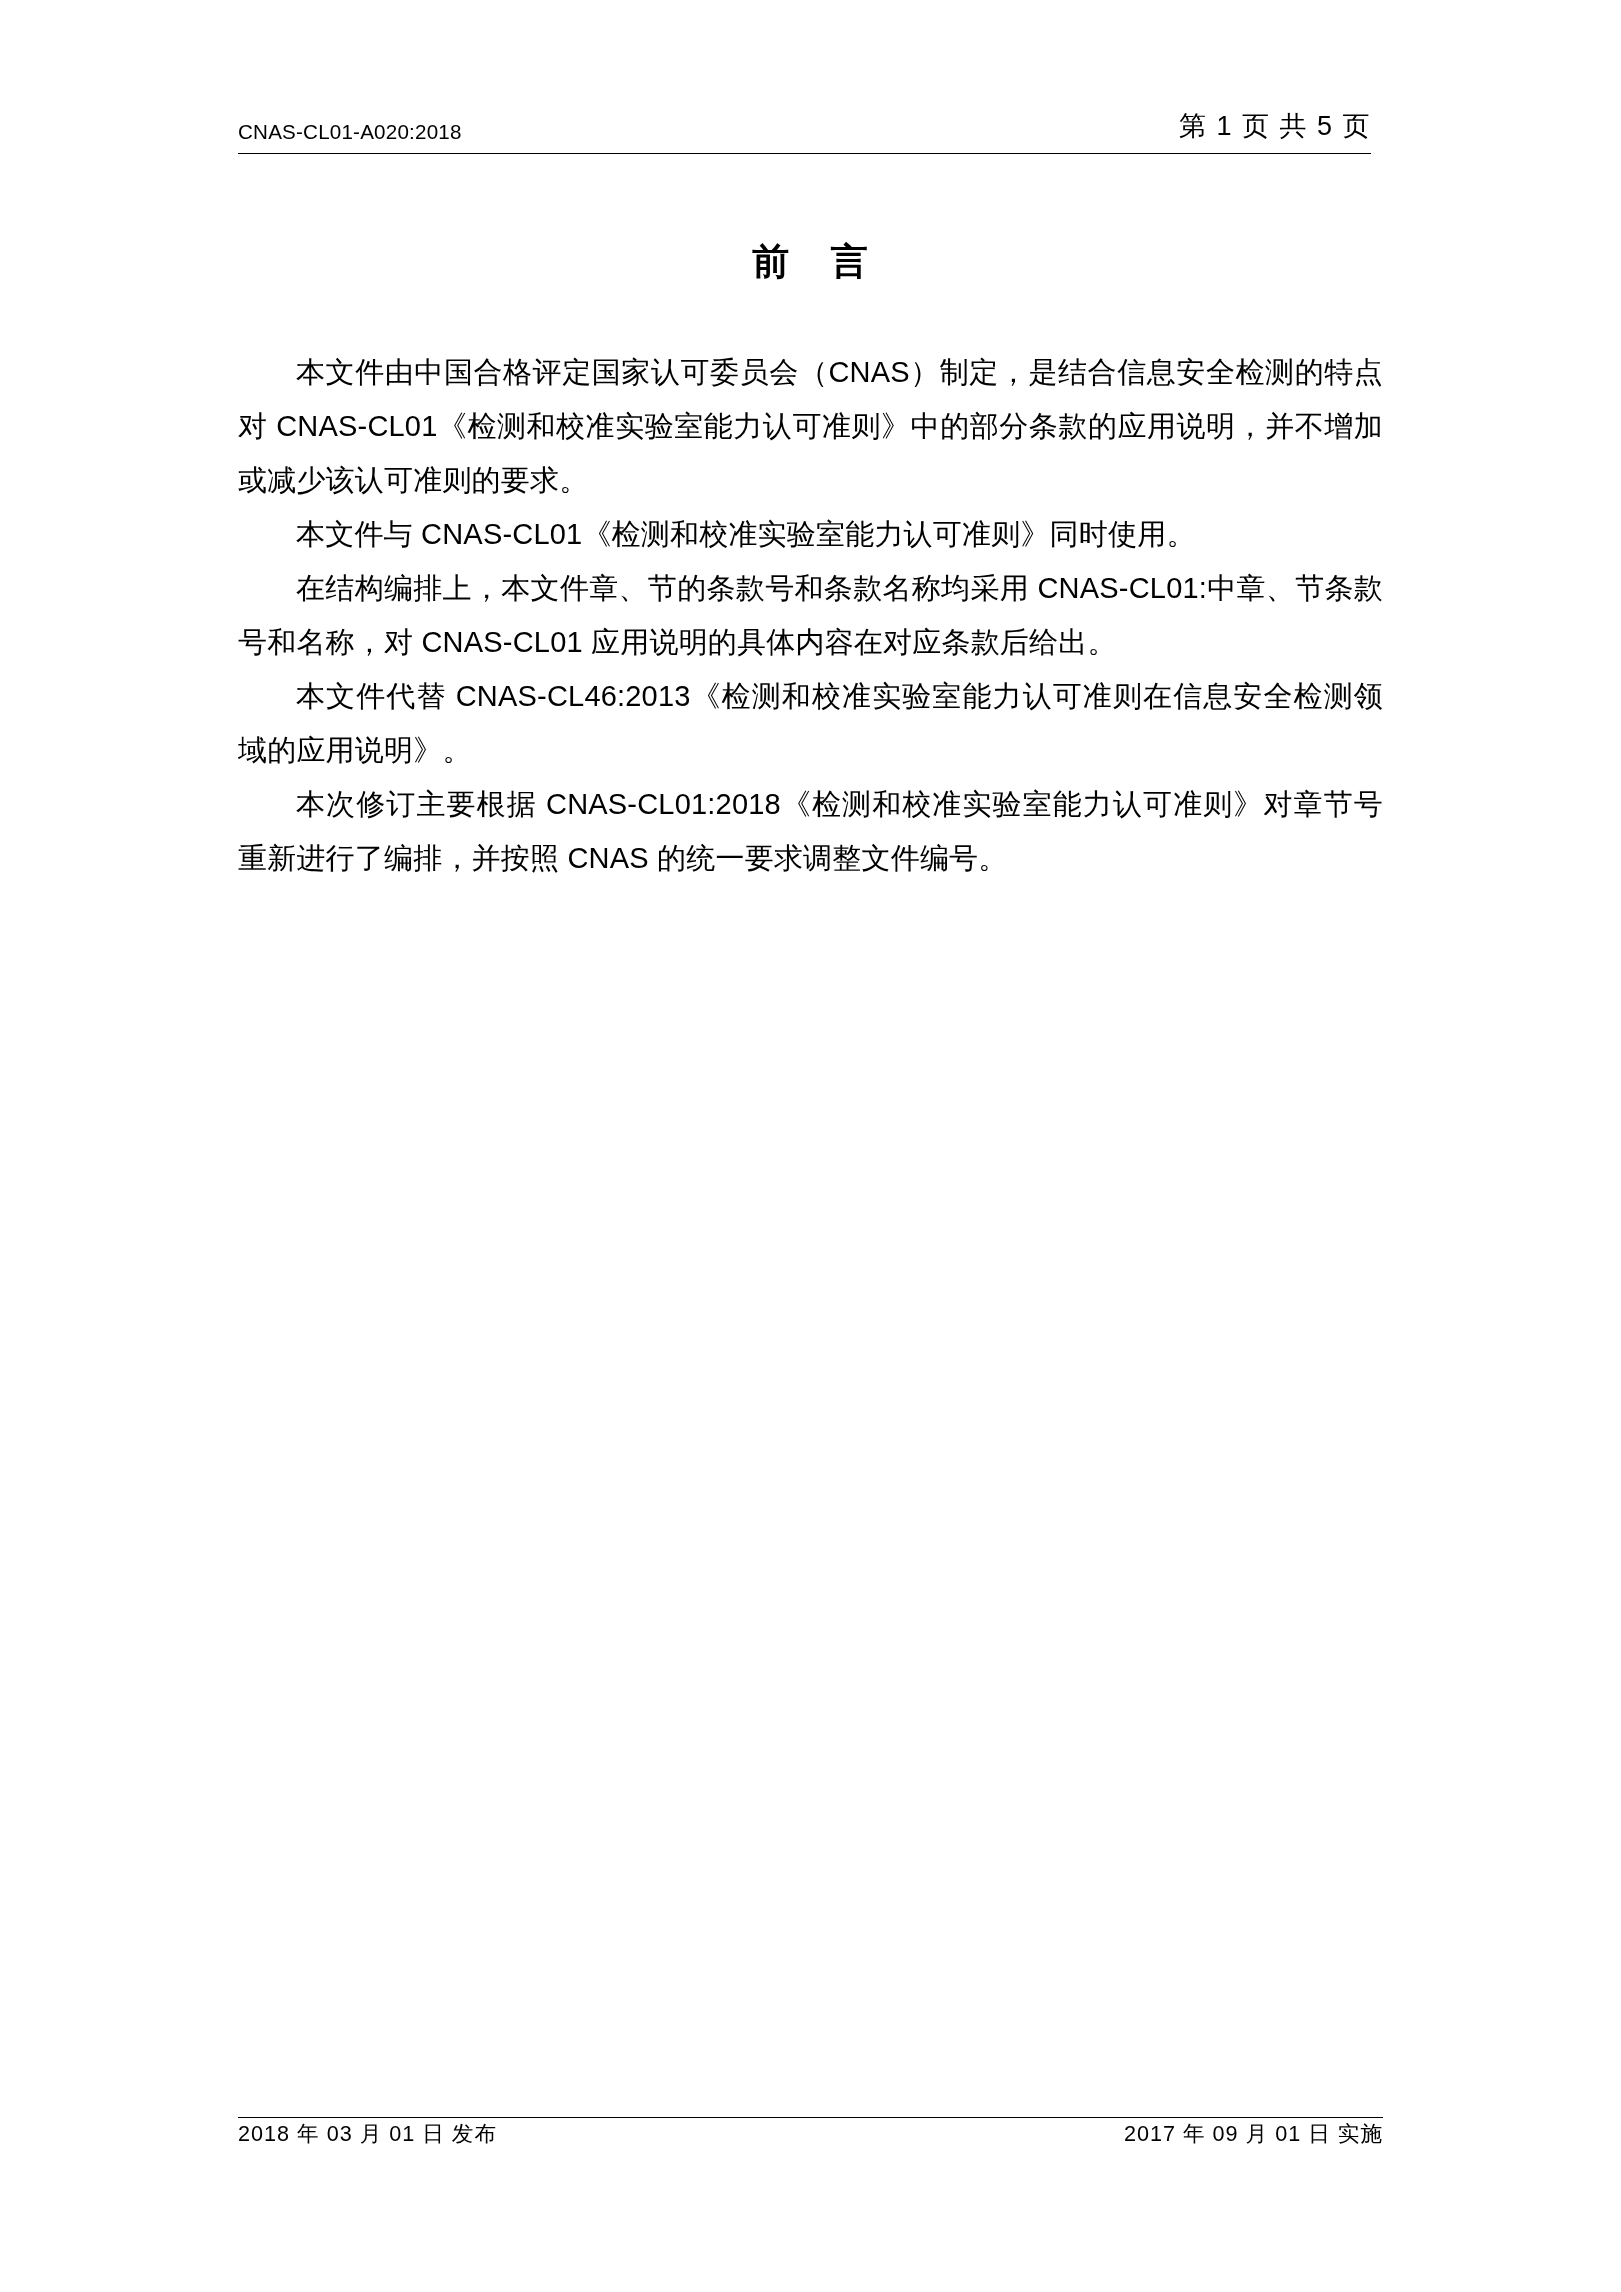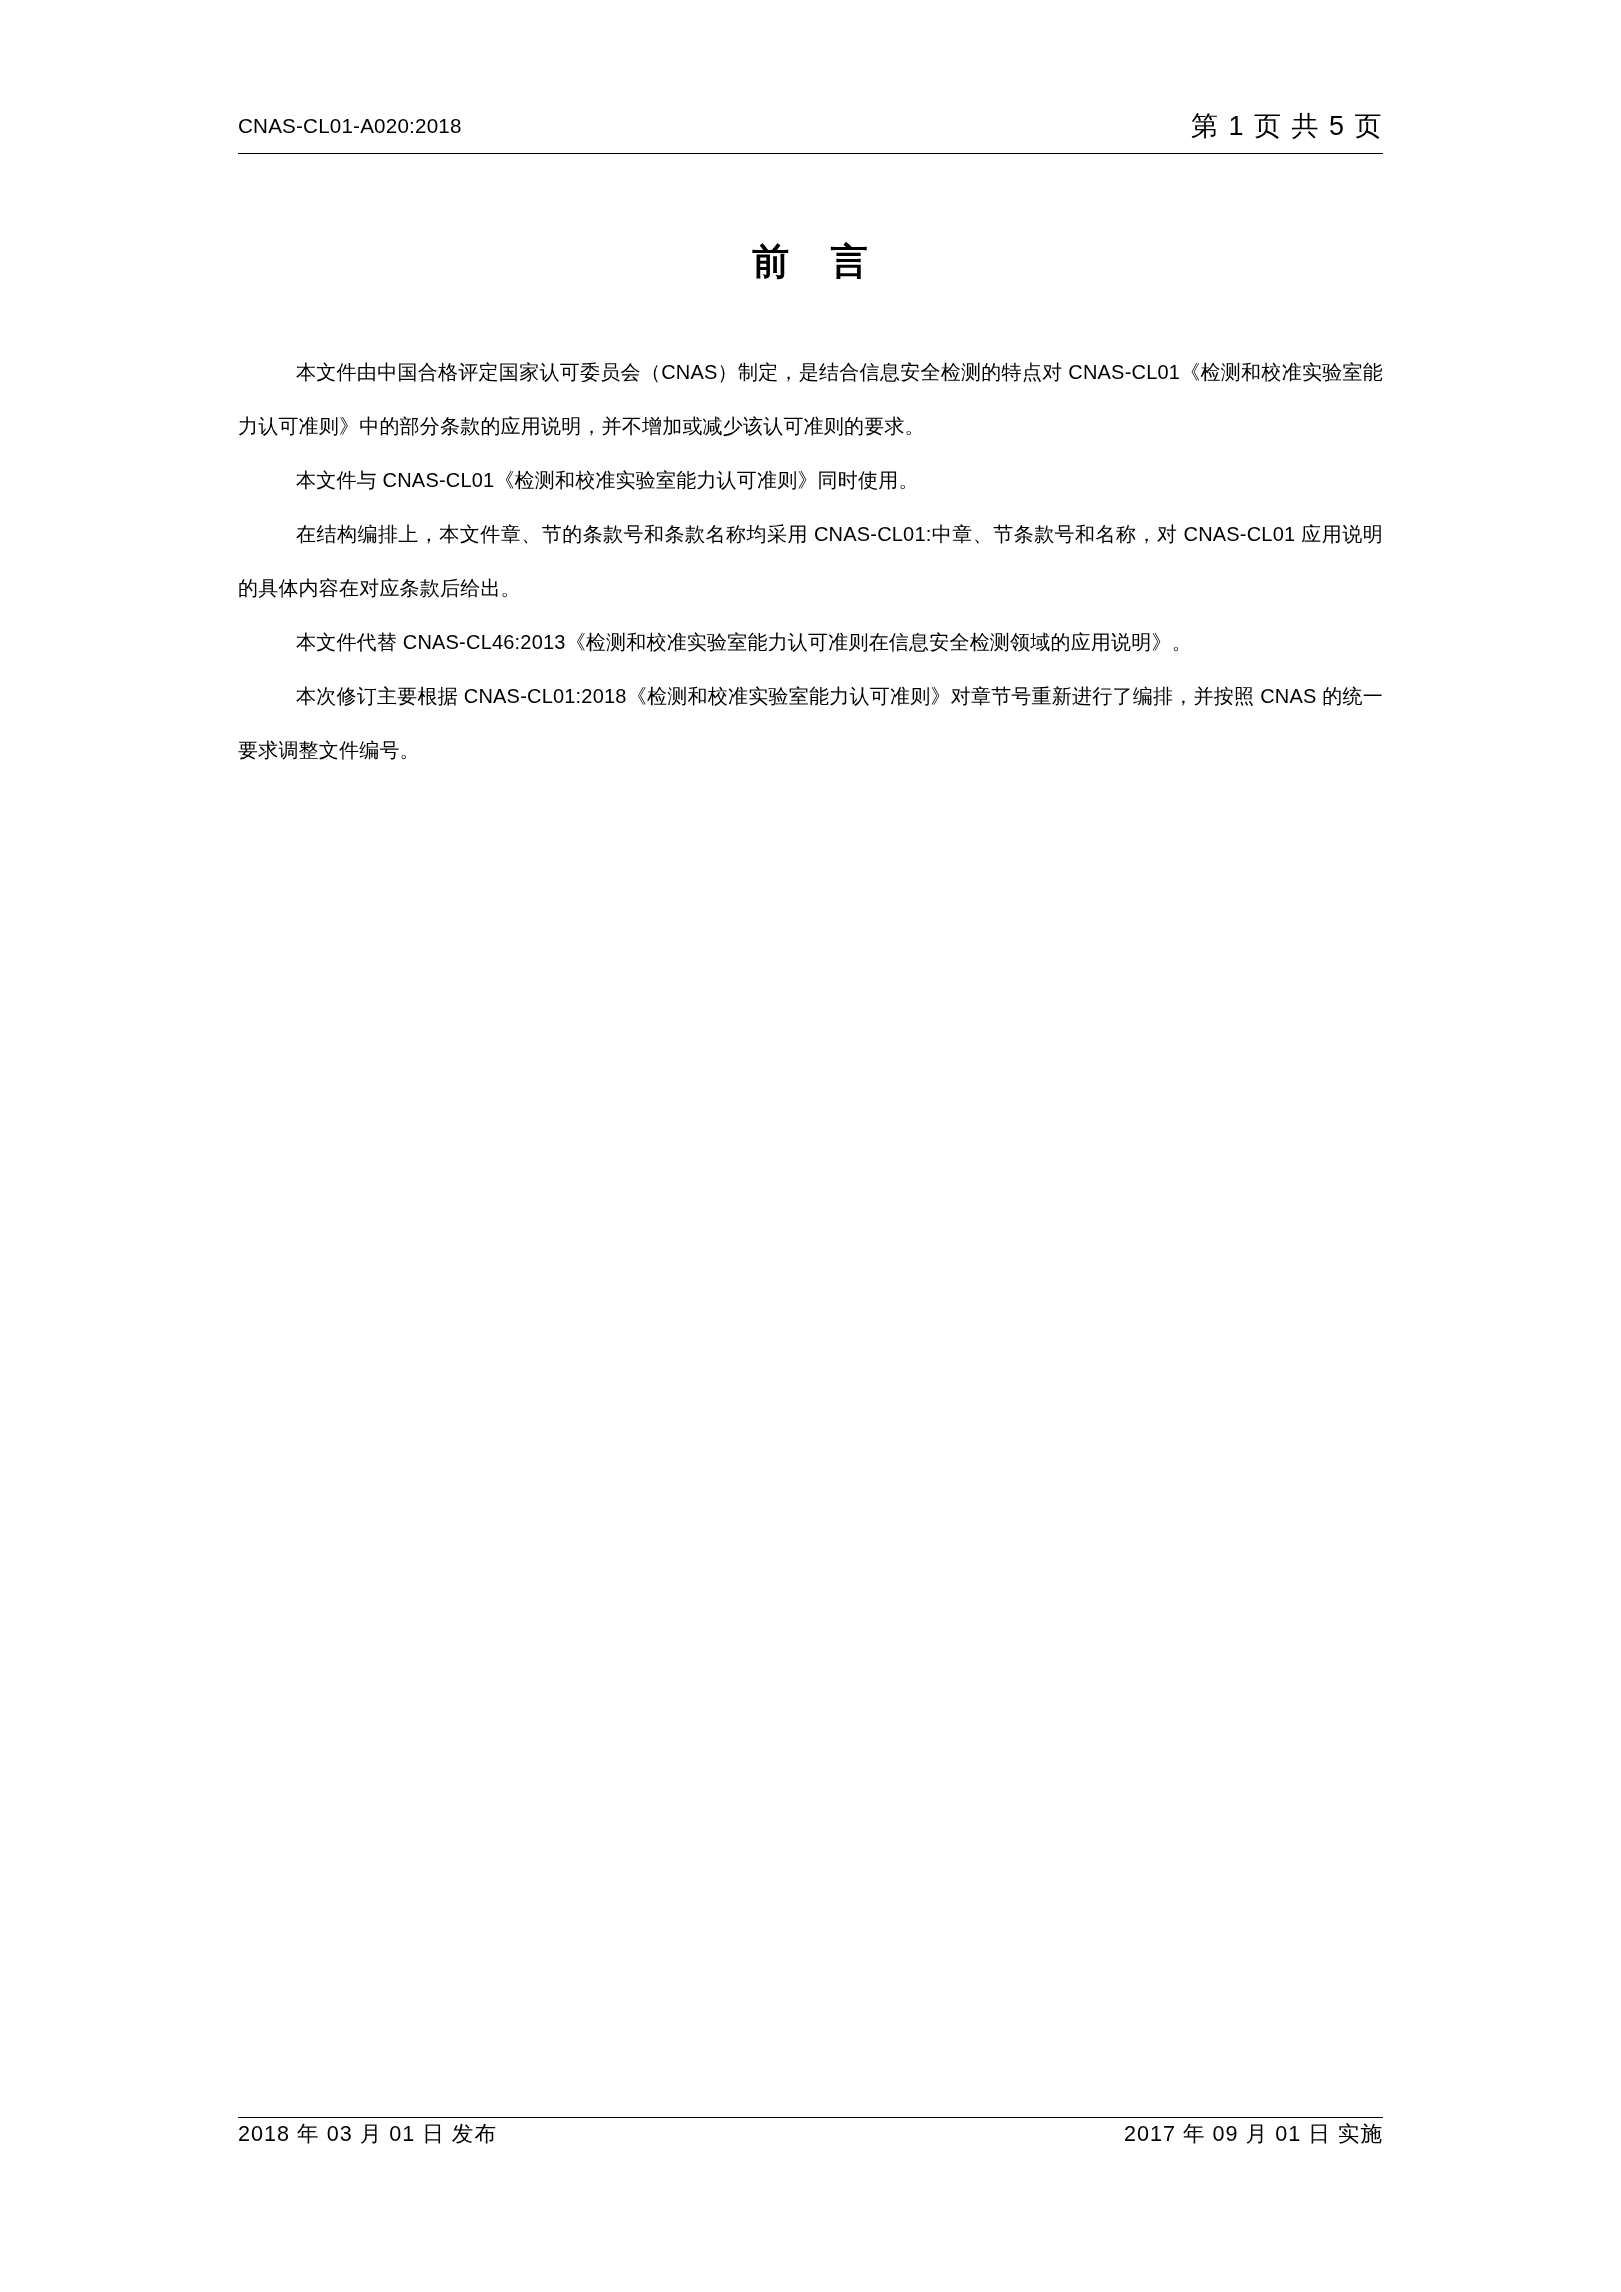--- a/index.html
+++ b/index.html
@@ -25,24 +25,24 @@
     right: 238px;
     top: 0;
     bottom: 0;
   }
 
   
   .header {
     position: absolute;
     top: 108px;
     left: 0;
-    right: 0;
+    right: 12px;
     display: flex;
     justify-content: space-between;
-    align-items: center;
+    align-items: flex-end;
     padding-bottom: 8.8px;
     border-bottom: 1.5px solid #000;
   }
   .header-left {
     font-size: 20.6px;
     letter-spacing: 0.2px;
   }
   .header-right {
     font-size: 27px;
     letter-spacing: 1.5px;
@@ -62,21 +62,21 @@
   }
 
   
   .body-text {
     position: absolute;
     top: 345px;
     left: 0;
     right: 0;
   }
   .para {
-    font-size: 20px;
+    font-size: 29px;
     line-height: 54px;
     text-indent: 58px;
     text-align: justify;
     margin: 0 0 0 0;
     letter-spacing: 0.2px;
   }
 
   
   .footer {
     position: absolute;

